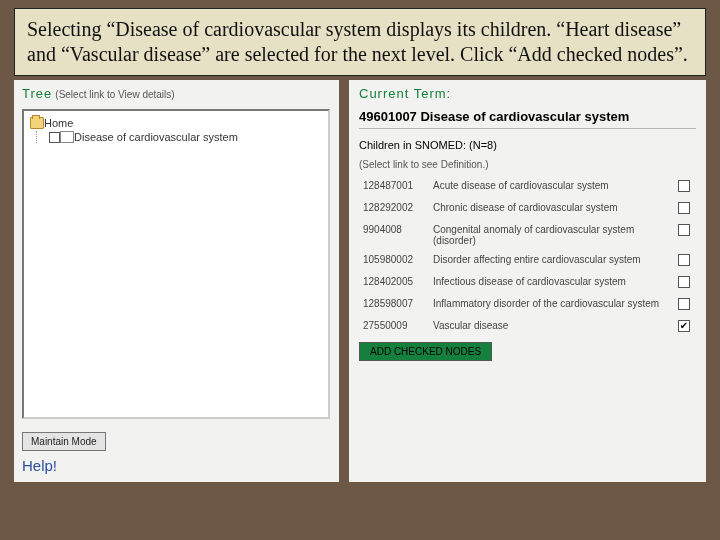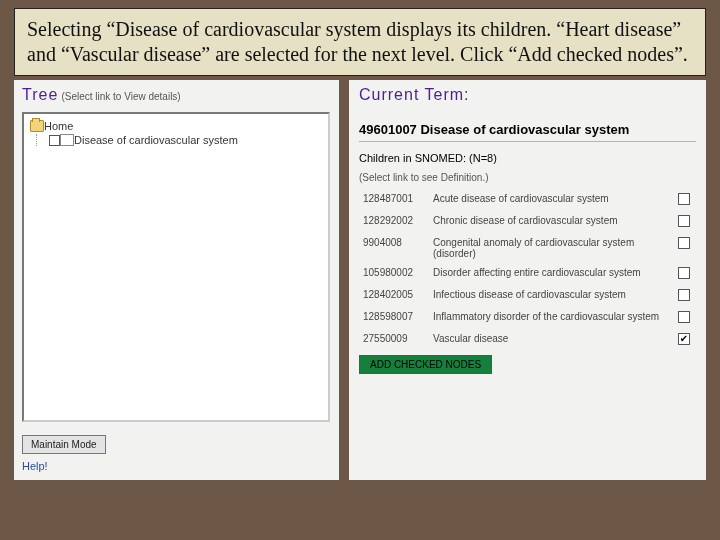--- a/index.html
+++ b/index.html
@@ -33,24 +33,24 @@
     min-height: 400px;
     position: relative;
   }
   .right {
     flex: 1;
     background: #f2f2f0;
     padding: 6px 10px 8px 10px;
     min-height: 400px;
   }
   .pane-title {
-    font-size: 16px;
+    font-size: 13px;
     letter-spacing: 1px;
-    color: #4c1d95;
-    margin-bottom: 18px;
+    color: #15803d;
+    margin-bottom: 8px;
   }
   .pane-sub {
     font-size: 10px;
     color: #555;
     display: inline;
   }
   .treebox {
     margin-top: 8px;
     width: 308px;
     height: 310px;
@@ -90,21 +90,21 @@
     font-size: 10px;
     padding: 3px 8px;
     background: #e4e4e4;
     border: 1px solid #777;
     color: #222;
     cursor: pointer;
   }
   .btn-row { margin-top: 13px; }
   .help {
     color: #2a4ea0;
-    font-size: 11px;
+    font-size: 15px;
     margin-top: 6px;
     display: inline-block;
     cursor: pointer;
   }
   .current-term {
     font-size: 13px;
     font-weight: bold;
     margin: 6px 0 4px 0;
   }
   hr.sep { border: none; border-top: 1px solid #b4b4b4; margin: 4px 0 10px 0; }

